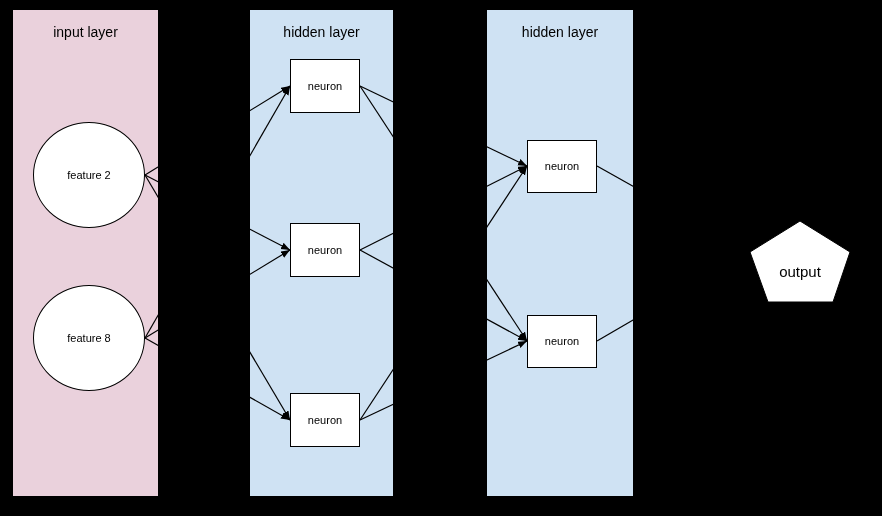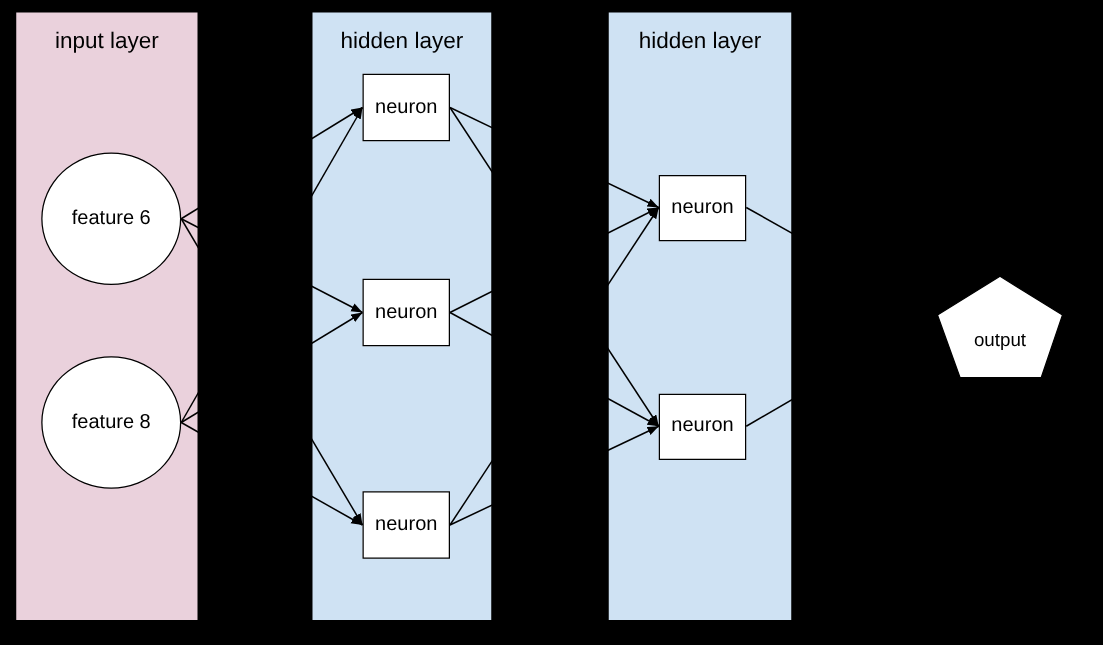--- a/index.html
+++ b/index.html
@@ -8,33 +8,33 @@
     width: 882px;
     height: 516px;
     background: #000;
     overflow: hidden;
     font-family: "Liberation Sans", sans-serif;
   }
   .layer { position: absolute; }
   .layer-title {
     text-align: center;
     padding-top: 12px;
-    font-size: 18px;
+    font-size: 14px;
     line-height: 20px;
     color: #000;
   }
   .node {
     position: absolute;
     background: #fff;
     border: 1px solid #000;
     box-sizing: border-box;
     display: flex;
     align-items: center;
     justify-content: center;
-    font-size: 16px;
+    font-size: 11px;
     color: #000;
     z-index: 1;
   }
   .node.ellipse { border-radius: 50%; }
   #edge-svg {
     position: absolute;
     left: 0; top: 0;
     width: 882px; height: 516px;
     z-index: 2;
     pointer-events: none;
@@ -55,21 +55,21 @@
     <div class="layer-title">input layer</div>
   </div>
   <div class="layer" style="left: 250px; top: 10px; width: 143px; height: 486px; background: rgb(207, 226, 243);">
     <div class="layer-title">hidden layer</div>
   </div>
   <div class="layer" style="left: 487px; top: 10px; width: 146px; height: 486px; background: rgb(207, 226, 243);">
     <div class="layer-title">hidden layer</div>
   </div>
 
   <div class="node ellipse" style="left: 33px; top: 122px; width: 112px; height: 106px;">
-    <span>feature 6</span>
+    <span>feature 2</span>
   </div>
   <div class="node ellipse" style="left: 33px; top: 285px; width: 112px; height: 106px;">
     <span>feature 8</span>
   </div>
   <div class="node" style="left: 290px; top: 59px; width: 70px; height: 54px;">
     <span>neuron</span>
   </div>
   <div class="node" style="left: 290px; top: 223px; width: 70px; height: 54px;">
     <span>neuron</span>
   </div>

